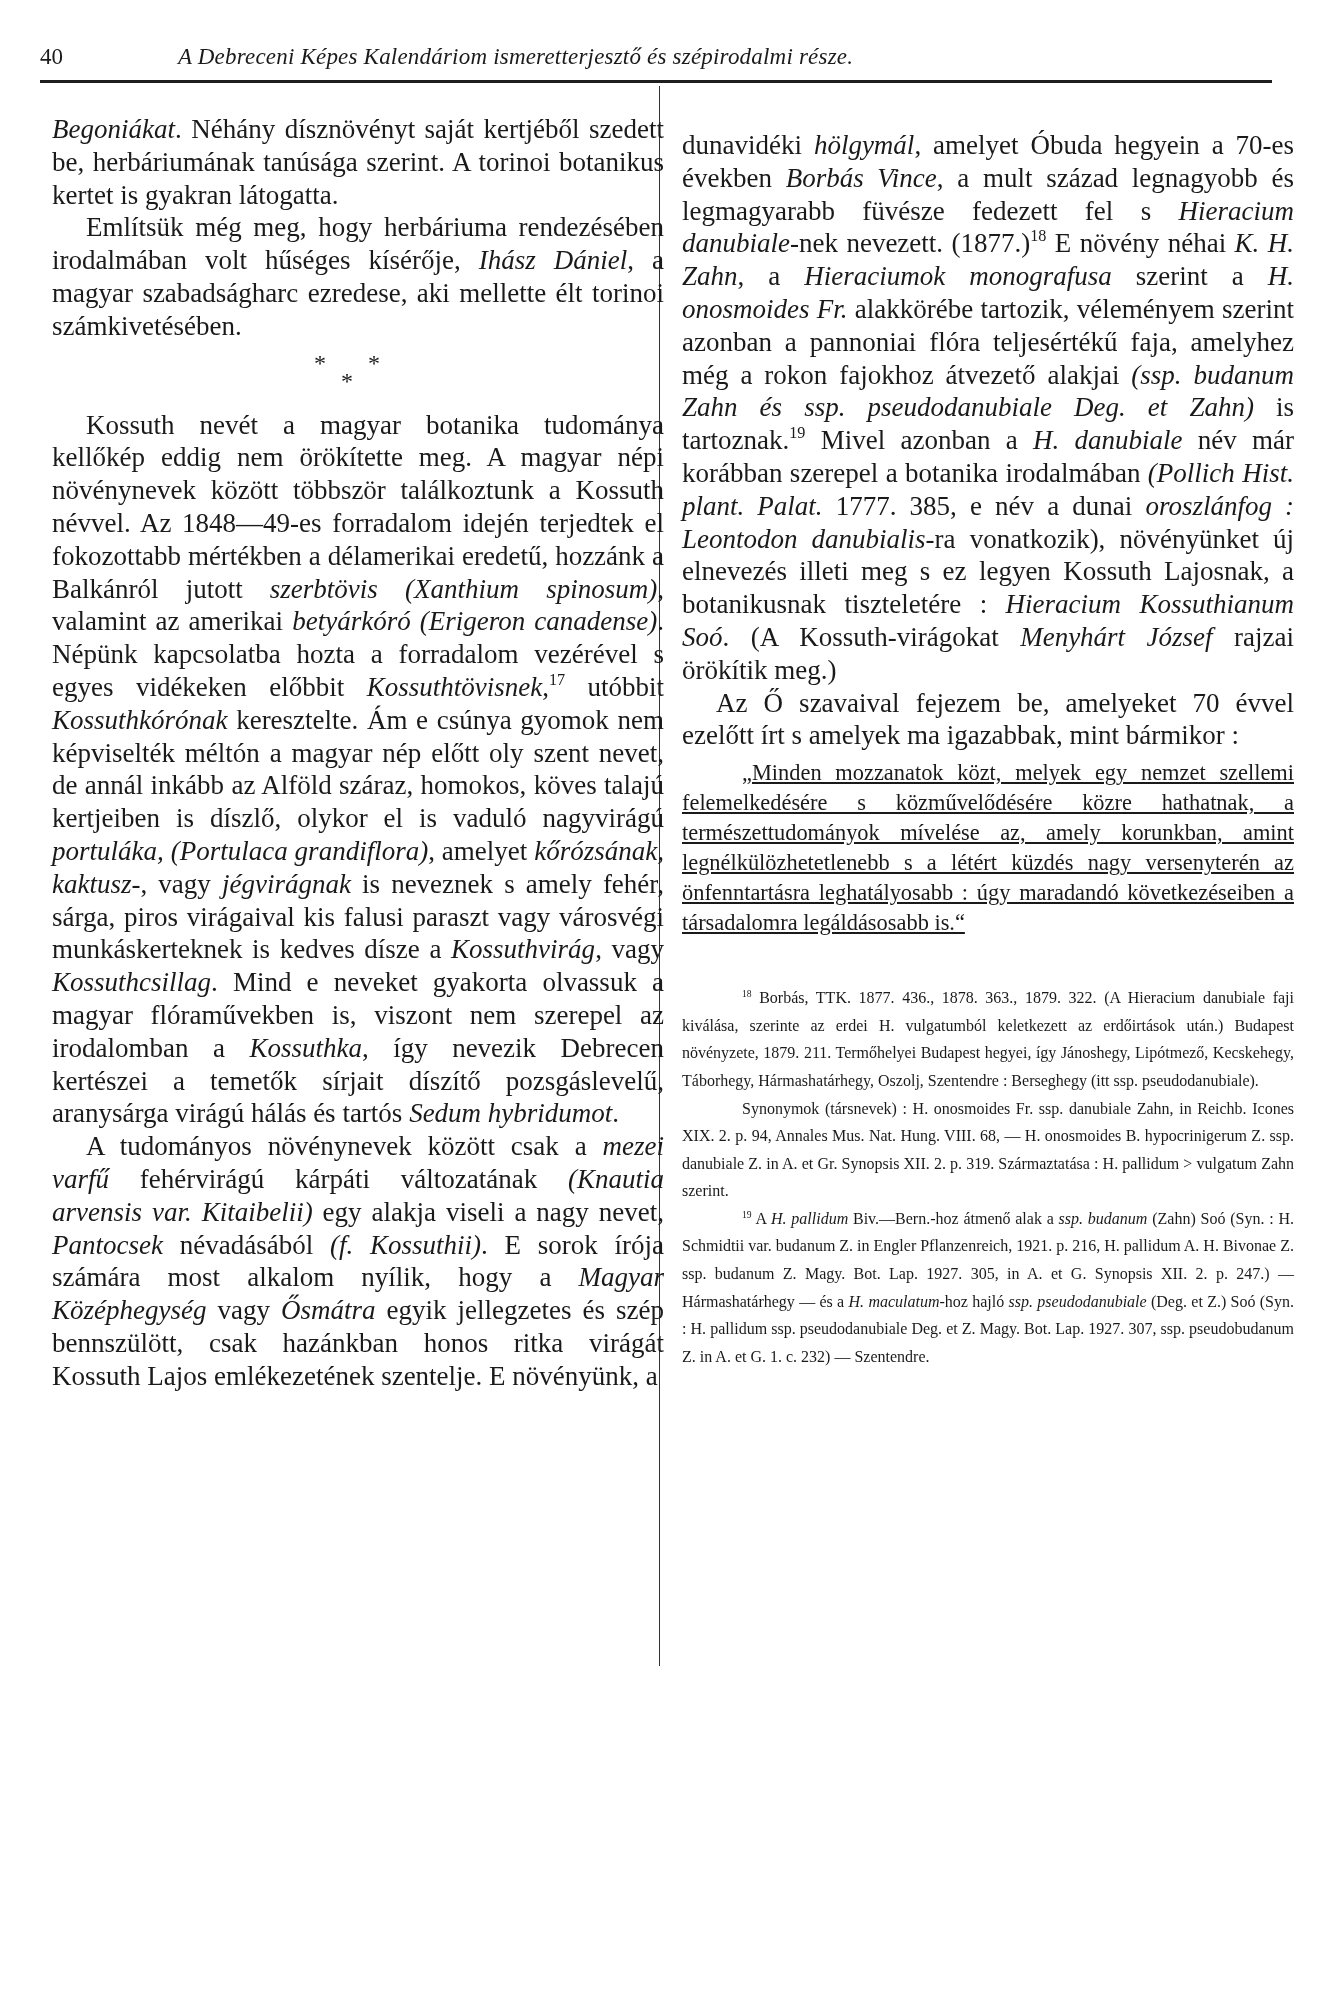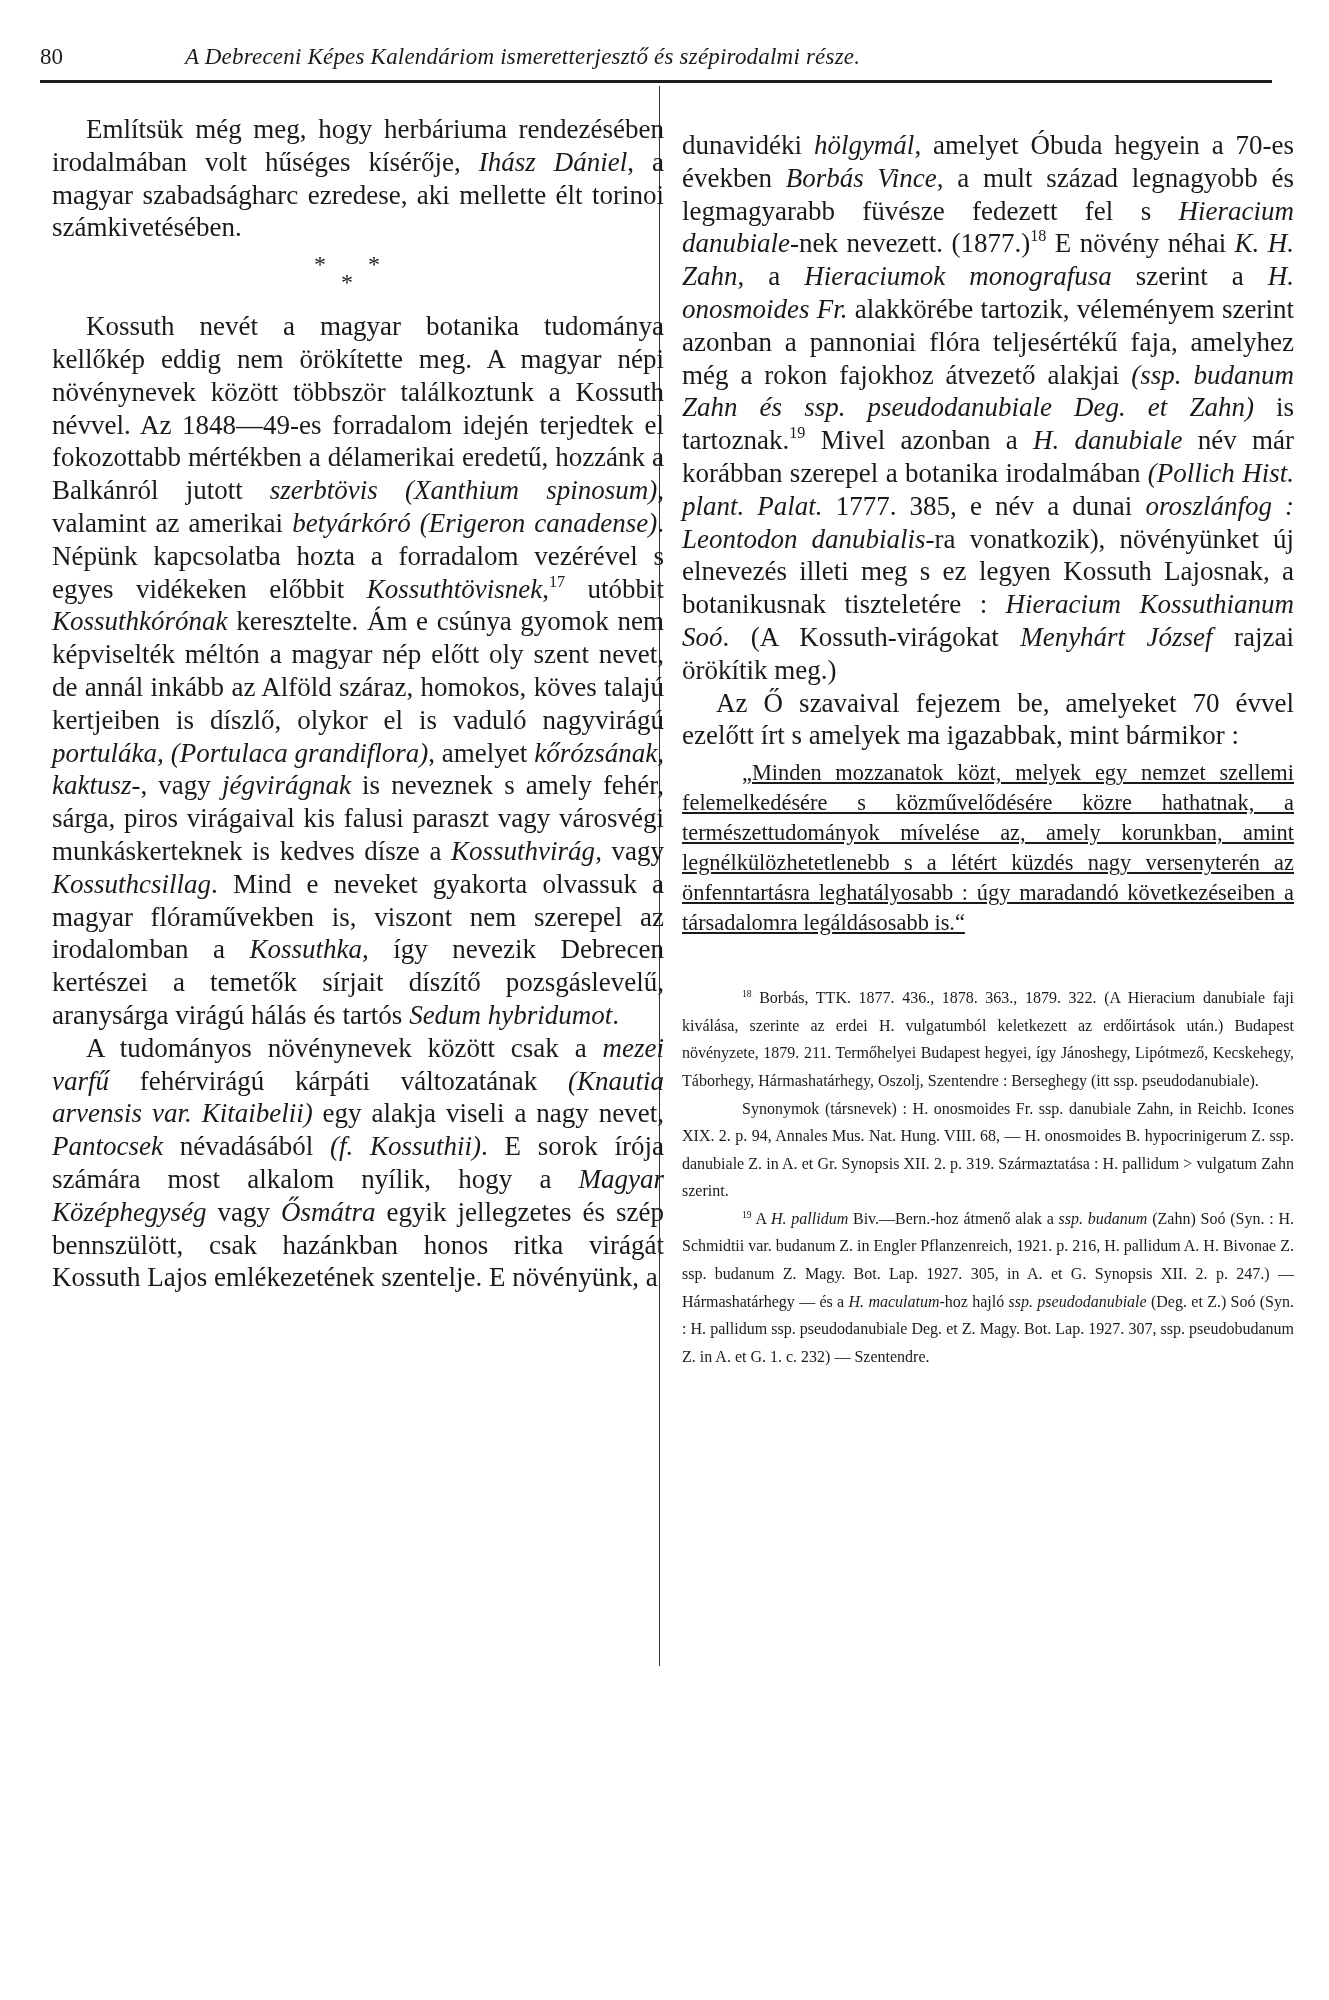--- a/index.html
+++ b/index.html
@@ -9,21 +9,21 @@
       font-family: "DejaVu Serif", "Liberation Serif", serif;
     }
     .header {
       position: absolute; left: 40px; top: 38px; width: 1230px; height: 40px;
     }
     .page-number {
       position: absolute; left: 0; top: 6px; font-size: 23px;
       font-family: "Liberation Serif", serif;
     }
     .running-title {
-      position: absolute; left: 145px; top: 6px; font-size: 23px; font-style: italic;
+      position: absolute; left: 138px; top: 6px; font-size: 23px; font-style: italic;
       font-family: "Liberation Serif", serif; letter-spacing: 0.2px;
     }
     .header-rule {
       position: absolute; left: 40px; top: 80px; width: 1232px; height: 3px; background: #1e1e1e;
     }
     .column-divider {
       position: absolute; left: 659px; top: 86px; width: 1px; height: 1580px; background: #333;
     }
     .col {
       position: absolute; top: 113px; width: 612px;
@@ -54,27 +54,28 @@
     }
     .quote .first { text-indent: 60px; }
     i, em { font-style: italic; }
     .gap-l { height: 42px; }
     .gap-r { height: 46px; }
   </style>
 </head>
 <body>
 
 <div class="header">
-  <span class="page-number">80</span>
+  <span class="page-number">40</span>
   <span class="running-title">A Debreceni Képes Kalendáriom ismeretterjesztő és szépirodalmi része.</span>
 </div>
 <div class="header-rule"></div>
 <div class="column-divider"></div>
 
 <div class="col col-left">
+  <p><i>Begoniákat</i><span>. Néhány dísznövényt saját kertjéből szedett be, herbáriumának tanúsága szerint. A torinoi botanikus kertet is gyakran látogatta.</span></p>
   <p class="indent"><span>Említsük még meg, hogy herbáriuma rendezésében irodalmában volt hűséges kísérője, </span><i>Ihász Dániel</i><span>, a magyar szabadságharc ezredese, aki mellette élt torinoi számkivetésében.</span></p>
 
   <div class="stars">
     <span class="star1">*</span>
     <span class="star2">*</span>
     <span class="star3">*</span>
   </div>
 
   <p class="indent"><span>Kossuth nevét a magyar botanika tudománya kellőkép eddig nem örökítette meg. A magyar népi növénynevek között többször találkoztunk a Kossuth névvel. Az 1848—49-es forradalom idején terjedtek el fokozottabb mértékben a délamerikai eredetű, hozzánk a Balkánról jutott </span><i>szerbtövis (Xanthium spinosum)</i><span>, valamint az amerikai </span><i>betyárkóró (Erigeron canadense)</i><span>. Népünk kapcsolatba hozta a forradalom vezérével s egyes vidékeken előbbit </span><i>Kossuthtövisnek</i><span>,</span><sup>17</sup><span> utóbbit </span><i>Kossuthkórónak</i><span> keresztelte. Ám e csúnya gyomok nem képviselték méltón a magyar nép előtt oly szent nevet, de annál inkább az Alföld száraz, homokos, köves talajú kertjeiben is díszlő, olykor el is vaduló nagyvirágú </span><i>portuláka, (Portulaca grandiflora)</i><span>, amelyet </span><i>kőrózsának, kaktusz-</i><span>, vagy </span><i>jégvirágnak</i><span> is neveznek s amely fehér, sárga, piros virágaival kis falusi paraszt vagy városvégi munkáskerteknek is kedves dísze a </span><i>Kossuthvirág</i><span>, vagy </span><i>Kossuthcsillag</i><span>. Mind e neveket gyakorta olvassuk a magyar flóraművekben is, viszont nem szerepel az irodalomban a </span><i>Kossuthka</i><span>, így nevezik Debrecen kertészei a temetők sírjait díszítő pozsgáslevelű, aranysárga virágú hálás és tartós </span><i>Sedum hybridumot</i><span>.</span></p>
 

